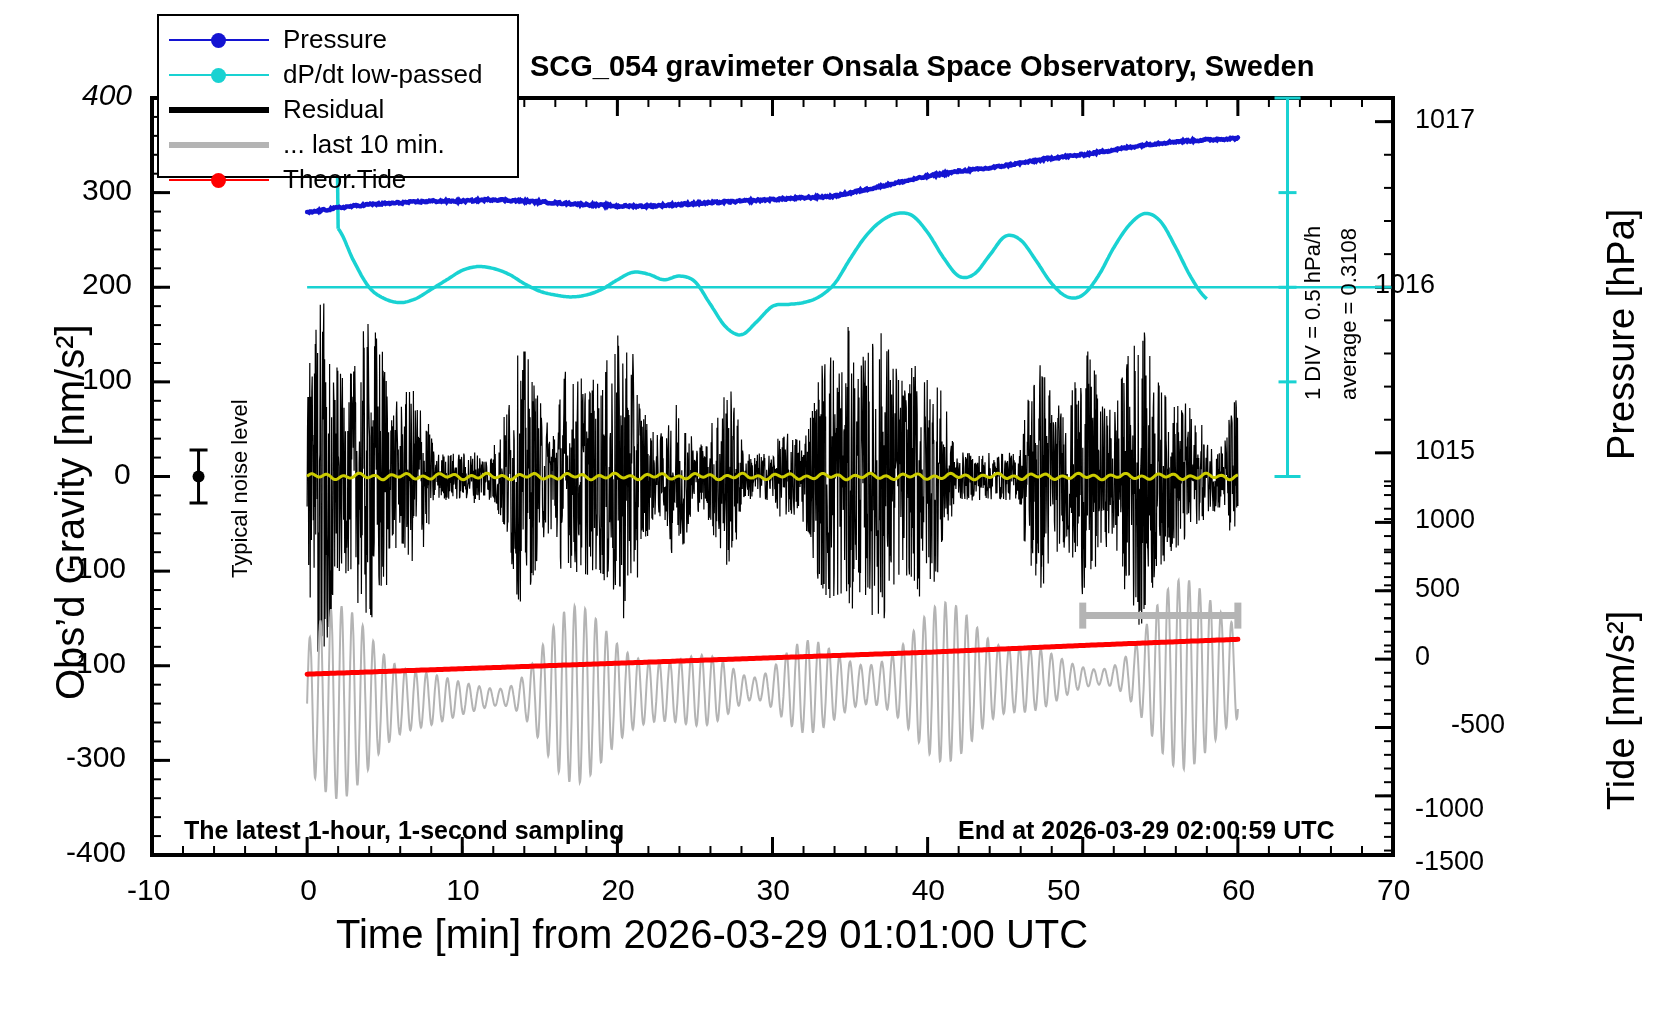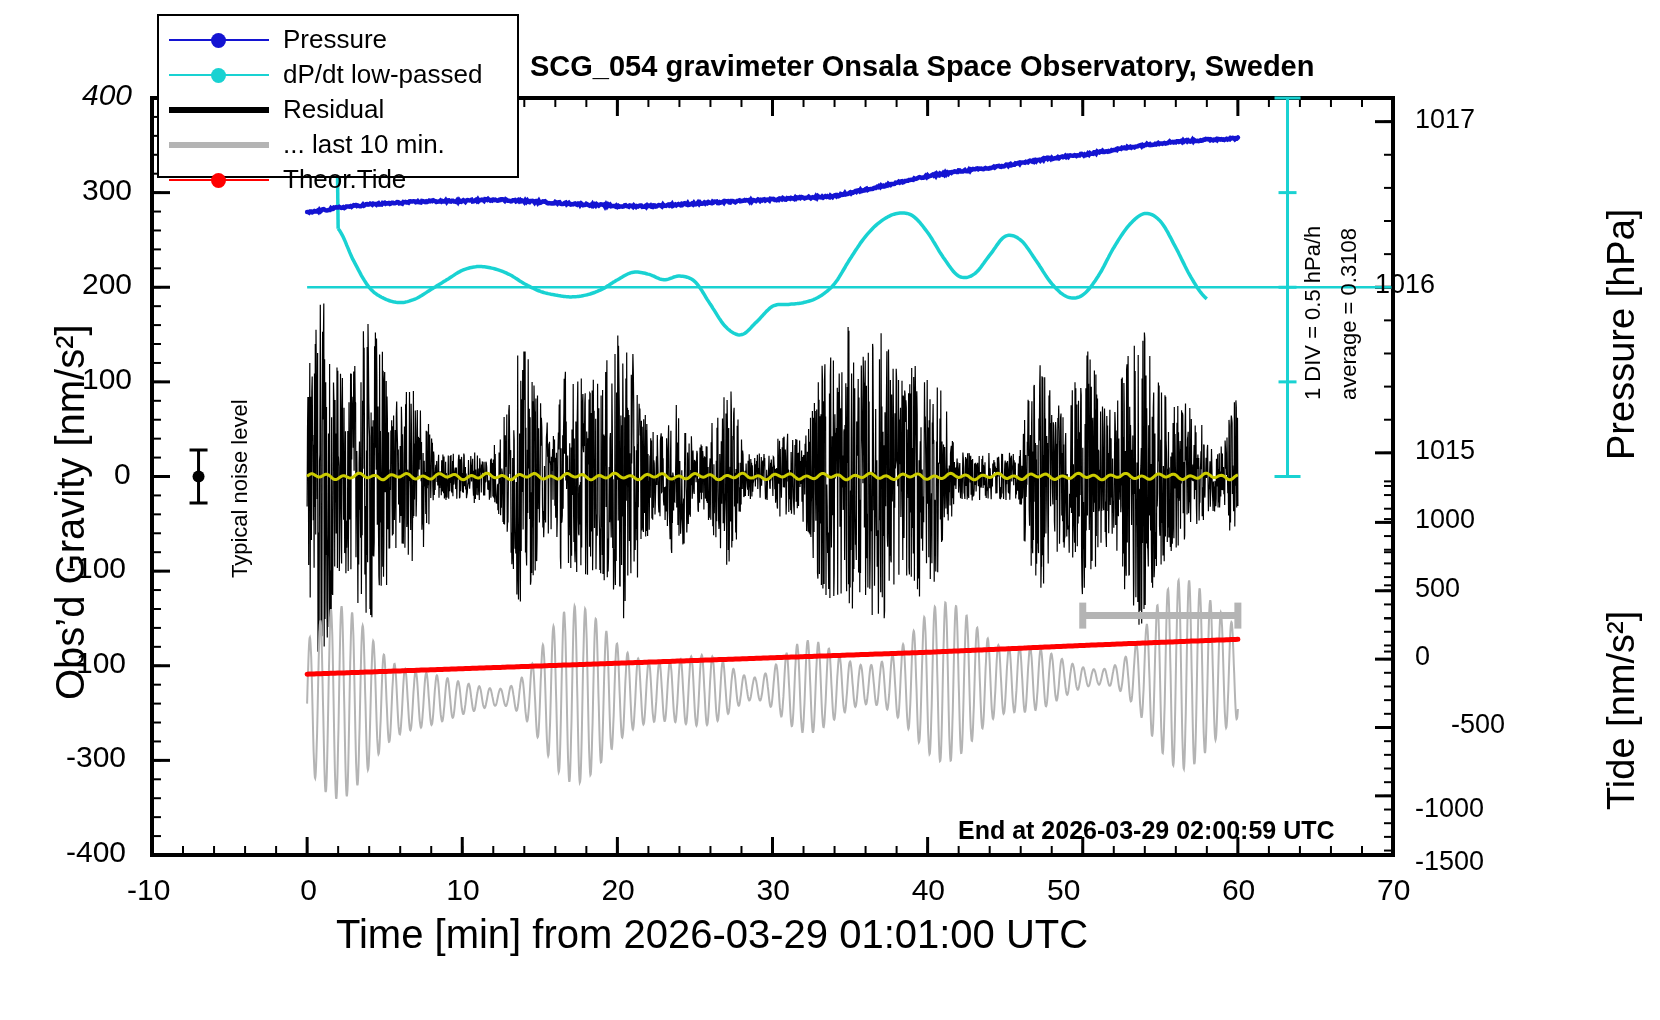--- a/index.html
+++ b/index.html
@@ -268,20 +268,21 @@
   <div class="txt ylab-right" style="left:1600px;top:460px;">Pressure [hPa]</div>
   <div class="txt ylab-right" style="left:1600px;top:810px;">Tide [nm/s²]</div>
 
   <div class="txt xlab" style="left:336px;top:912px;">Time [min] from 2026-03-29 01:01:00 UTC</div>
 
   <div class="txt vert-small" style="left:1300px;top:400px;">1 DIV = 0.5 hPa/h</div>
   <div class="txt vert-small" style="left:1336px;top:400px;">average = 0.3108</div>
 
   <div class="txt vert-noise" style="left:227px;top:578px;">Typical noise level</div>
 
+  <div class="txt annot" style="left:184px;top:816px;">The latest 1-hour, 1-second sampling</div>
   <div class="txt annot" style="left:958px;top:816px;">End at 2026-03-29 02:00:59 UTC</div>
 
   <div id="xticklabels">
       <div class="txt tick" style="left: 127px; top: 873px;">-10</div>
       <div class="txt tick" style="left: 300.125px; top: 873px;">0</div>
       <div class="txt tick" style="left: 446.25px; top: 873px;">10</div>
       <div class="txt tick" style="left: 601.375px; top: 873px;">20</div>
       <div class="txt tick" style="left: 756.5px; top: 873px;">30</div>
       <div class="txt tick" style="left: 911.625px; top: 873px;">40</div>
       <div class="txt tick" style="left: 1047px; top: 873px;">50</div>

